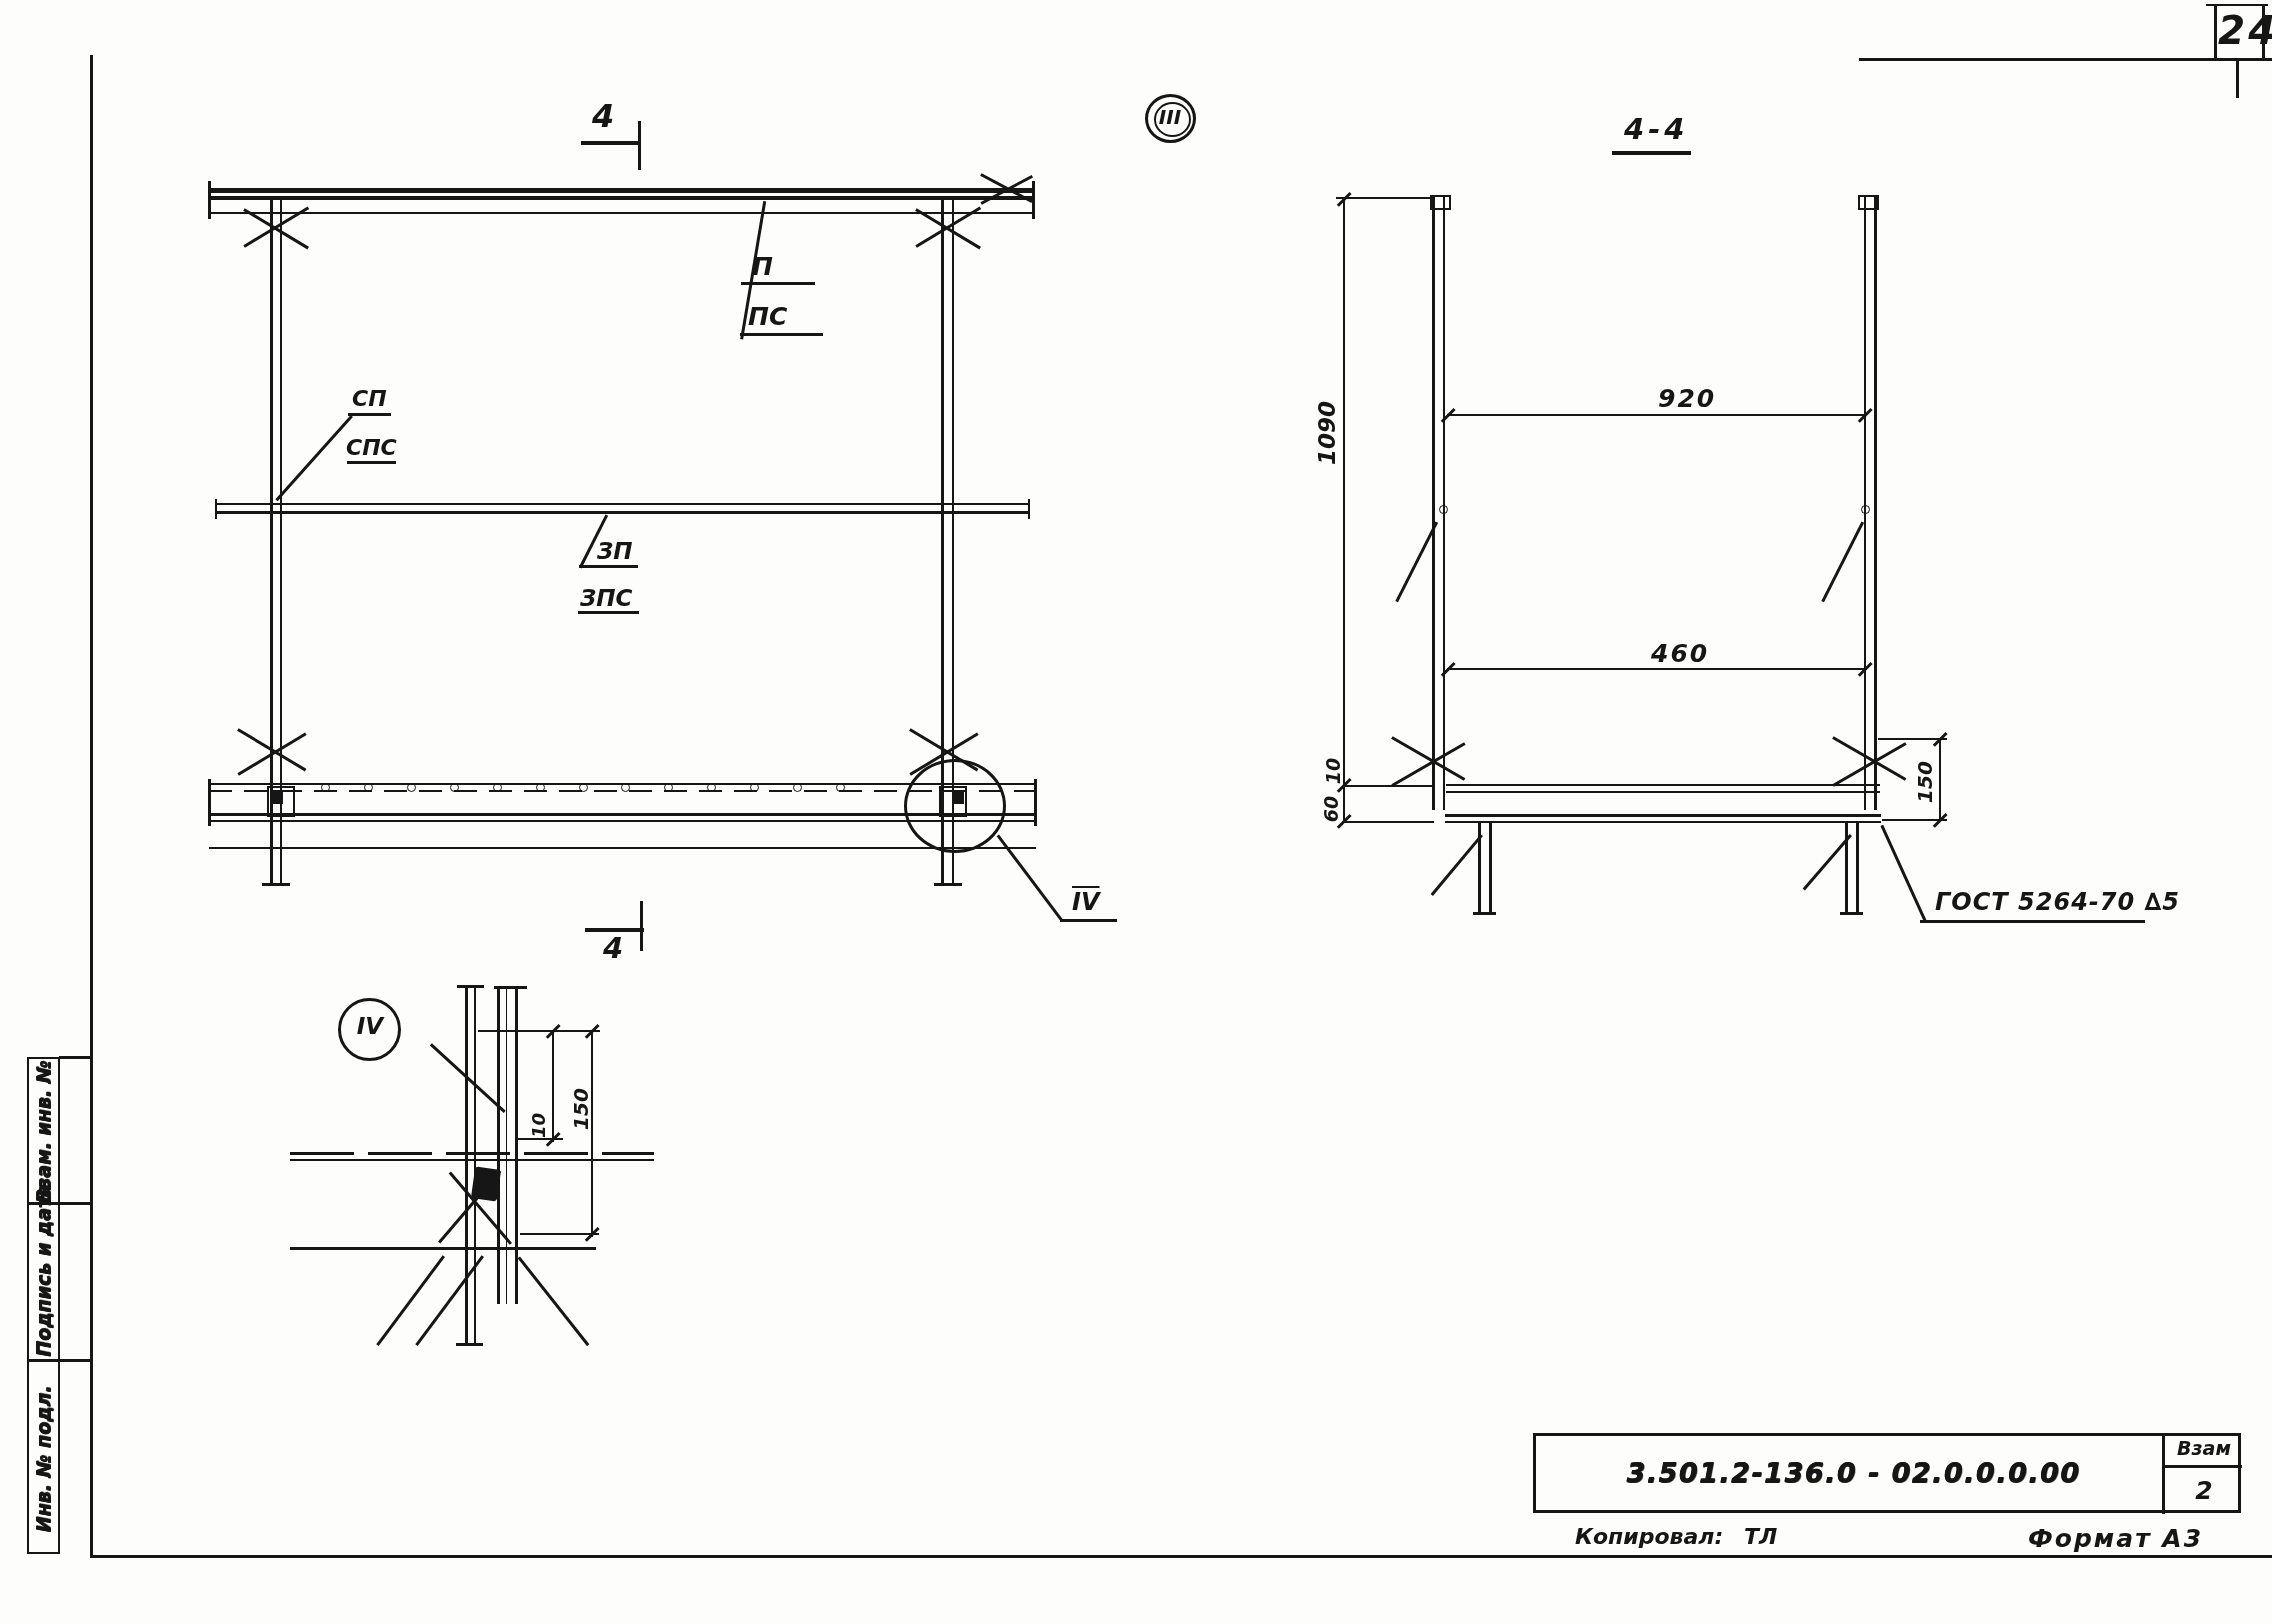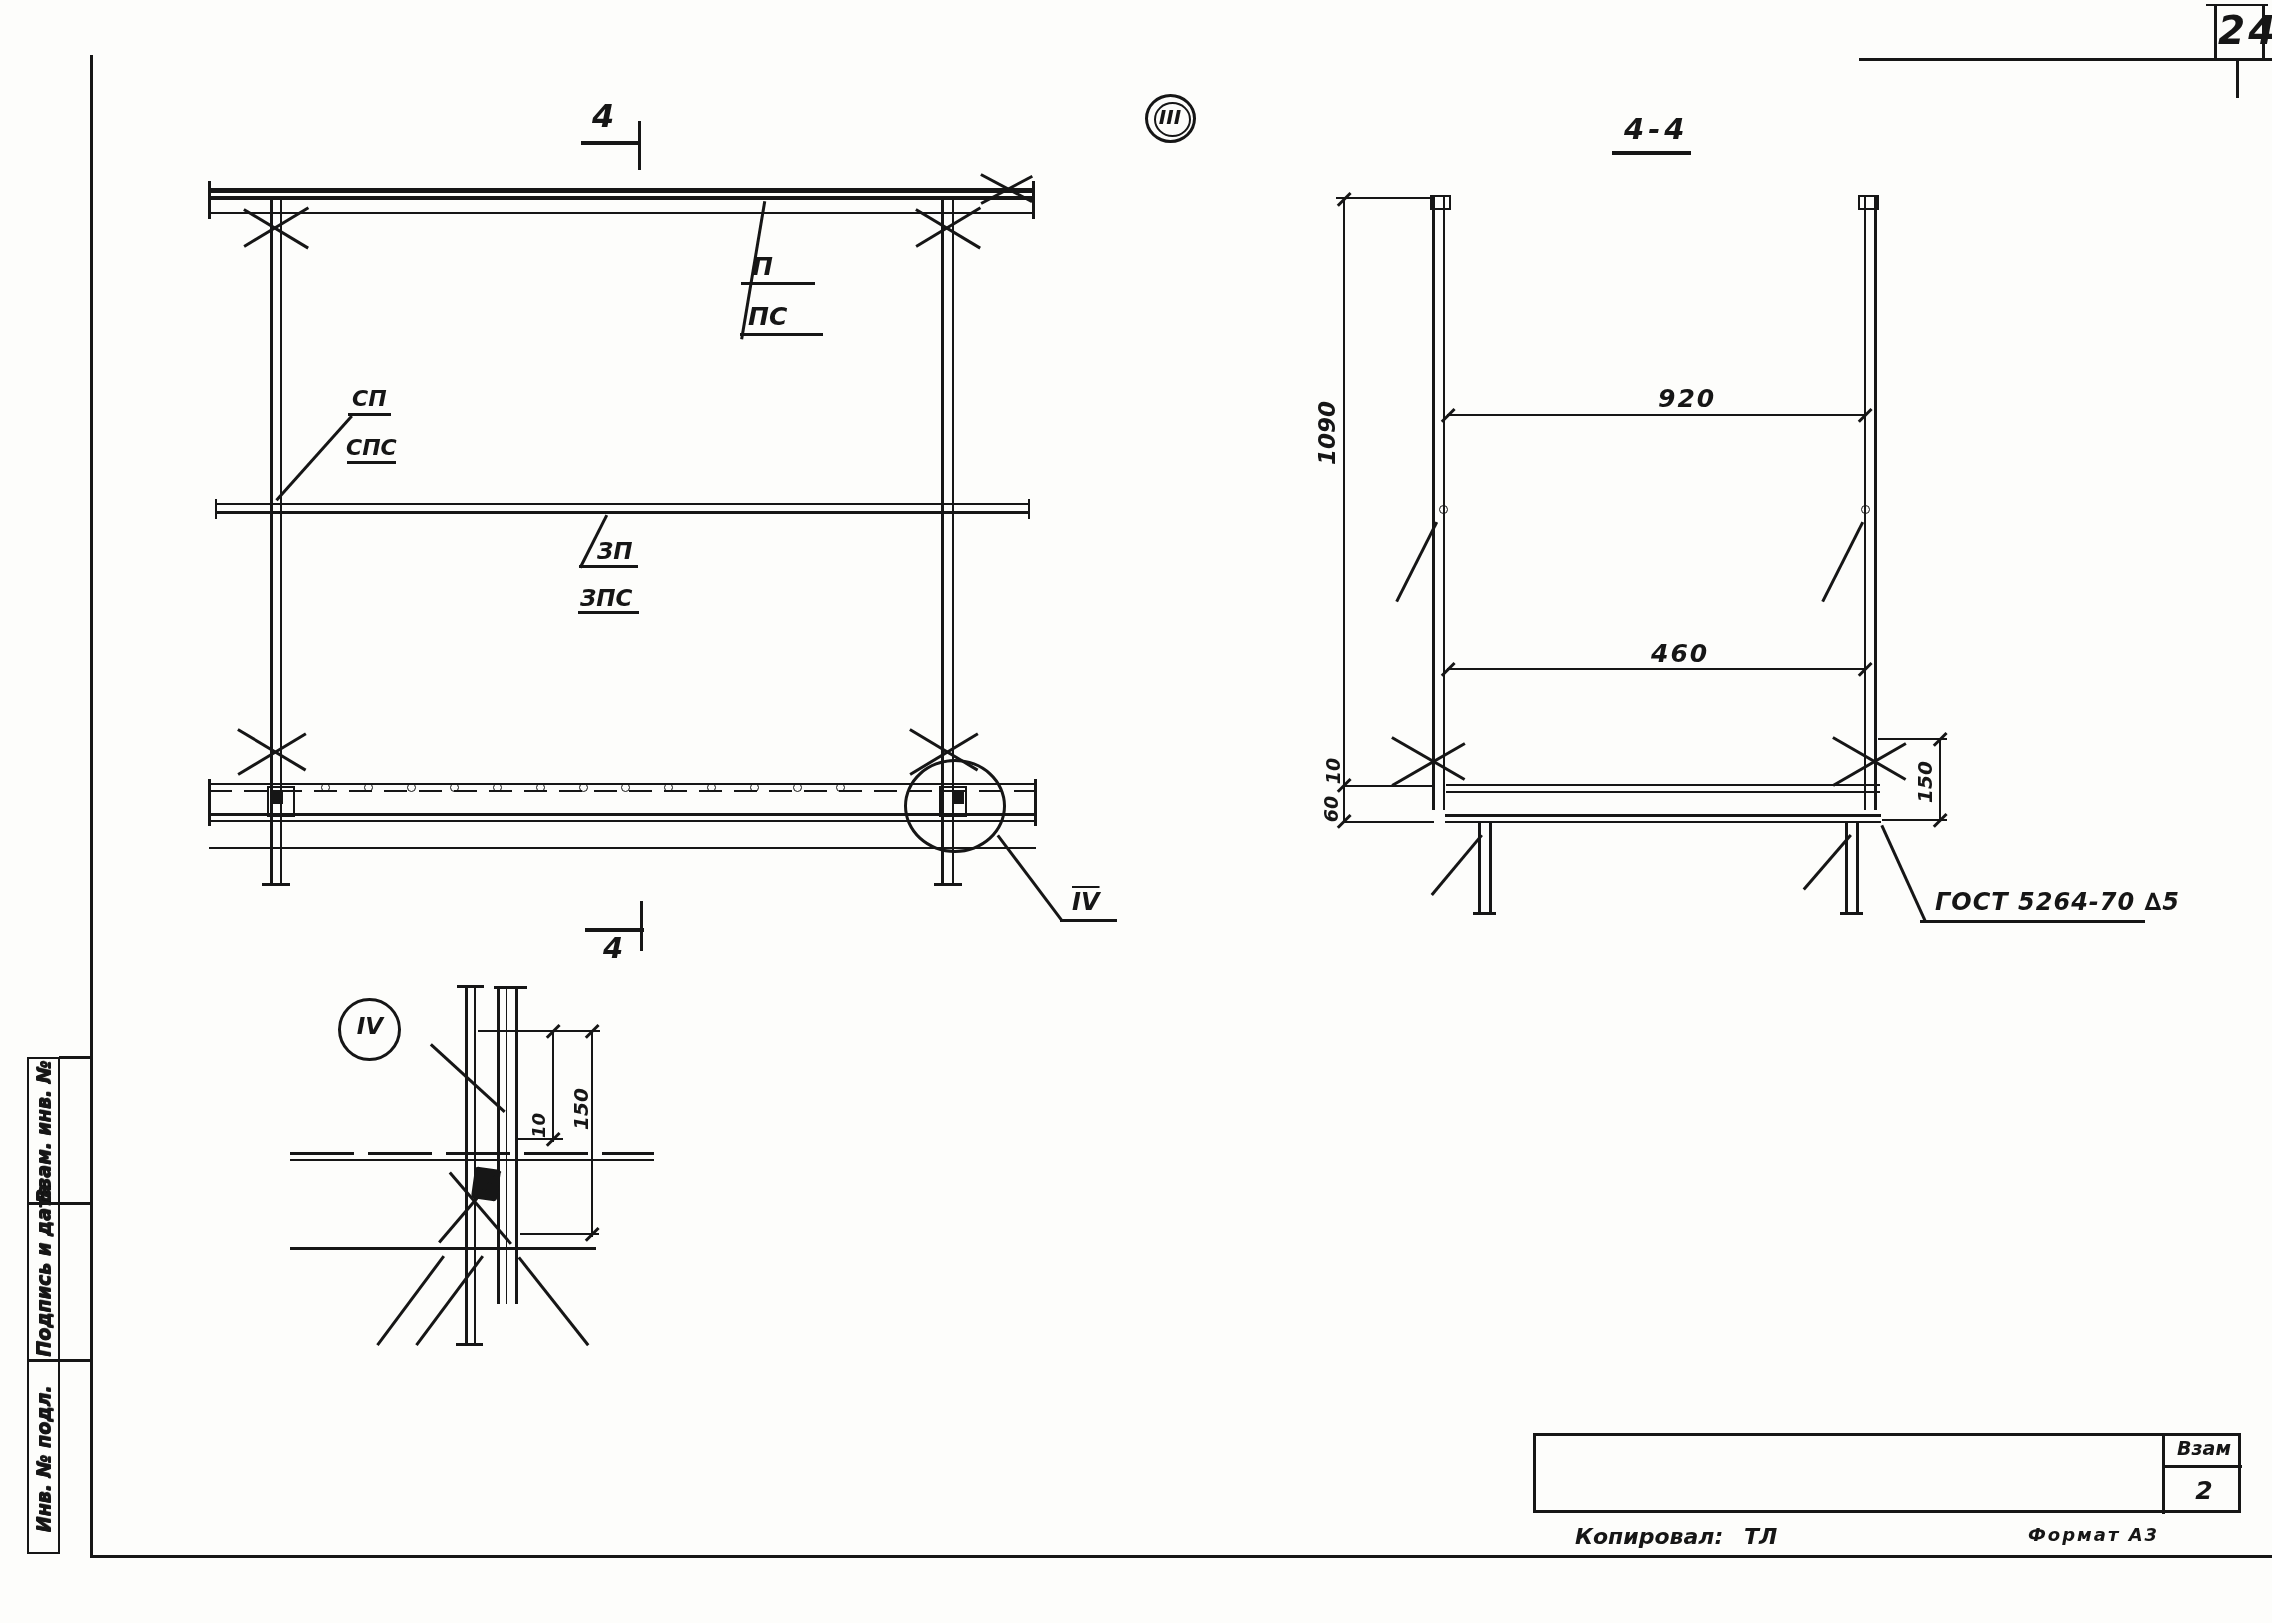--- a/index.html
+++ b/index.html
@@ -235,20 +235,21 @@
   <div class="d" style="left:450px;top:1171px;width:94px;transform:rotate(49.5deg);"></div>
   <div class="d" style="left:444px;top:1255px;width:111px;transform:rotate(126.7deg);"></div>
   <div class="d" style="left:483px;top:1255px;width:111px;transform:rotate(126.7deg);"></div>
   <div class="d" style="left:519px;top:1256px;width:112px;transform:rotate(51.7deg);"></div>
 
   <div class="box" style="left:1533px;top:1433px;width:702px;height:74px;border-width:3.5px;"></div>
   <div class="v" style="left:2162px;top:1433px;height:81px;width:3px;"></div>
   <div class="h" style="left:2162px;top:1465px;width:80px;height:2.5px;"></div>
   <div class="t" style="left:2172px;top:1437px;width:64px;text-align:center;font-size:19px;">Взам</div>
   <div class="t" style="left:2172px;top:1476px;width:64px;text-align:center;font-size:25px;">2</div>
+  <div class="t smudge" style="left:1550px;top:1457px;width:607px;text-align:center;font-size:27px;letter-spacing:1.5px;">3.501.2-136.0 - 02.0.0.0.00</div>
   <div class="t" style="left:1575px;top:1524px;font-size:22px;">
     <span>Копировал:</span>
     <span style="margin-left:13px;">ТЛ</span>
   </div>
-  <div class="t" style="left:2028px;top:1524px;font-size:18px;letter-spacing:2px;">Формат А3</div>
+  <div class="t" style="left:2028px;top:1524px;font-size:25px;letter-spacing:2px;">Формат А3</div>
 
 </div>
 
 
 </body></html>

